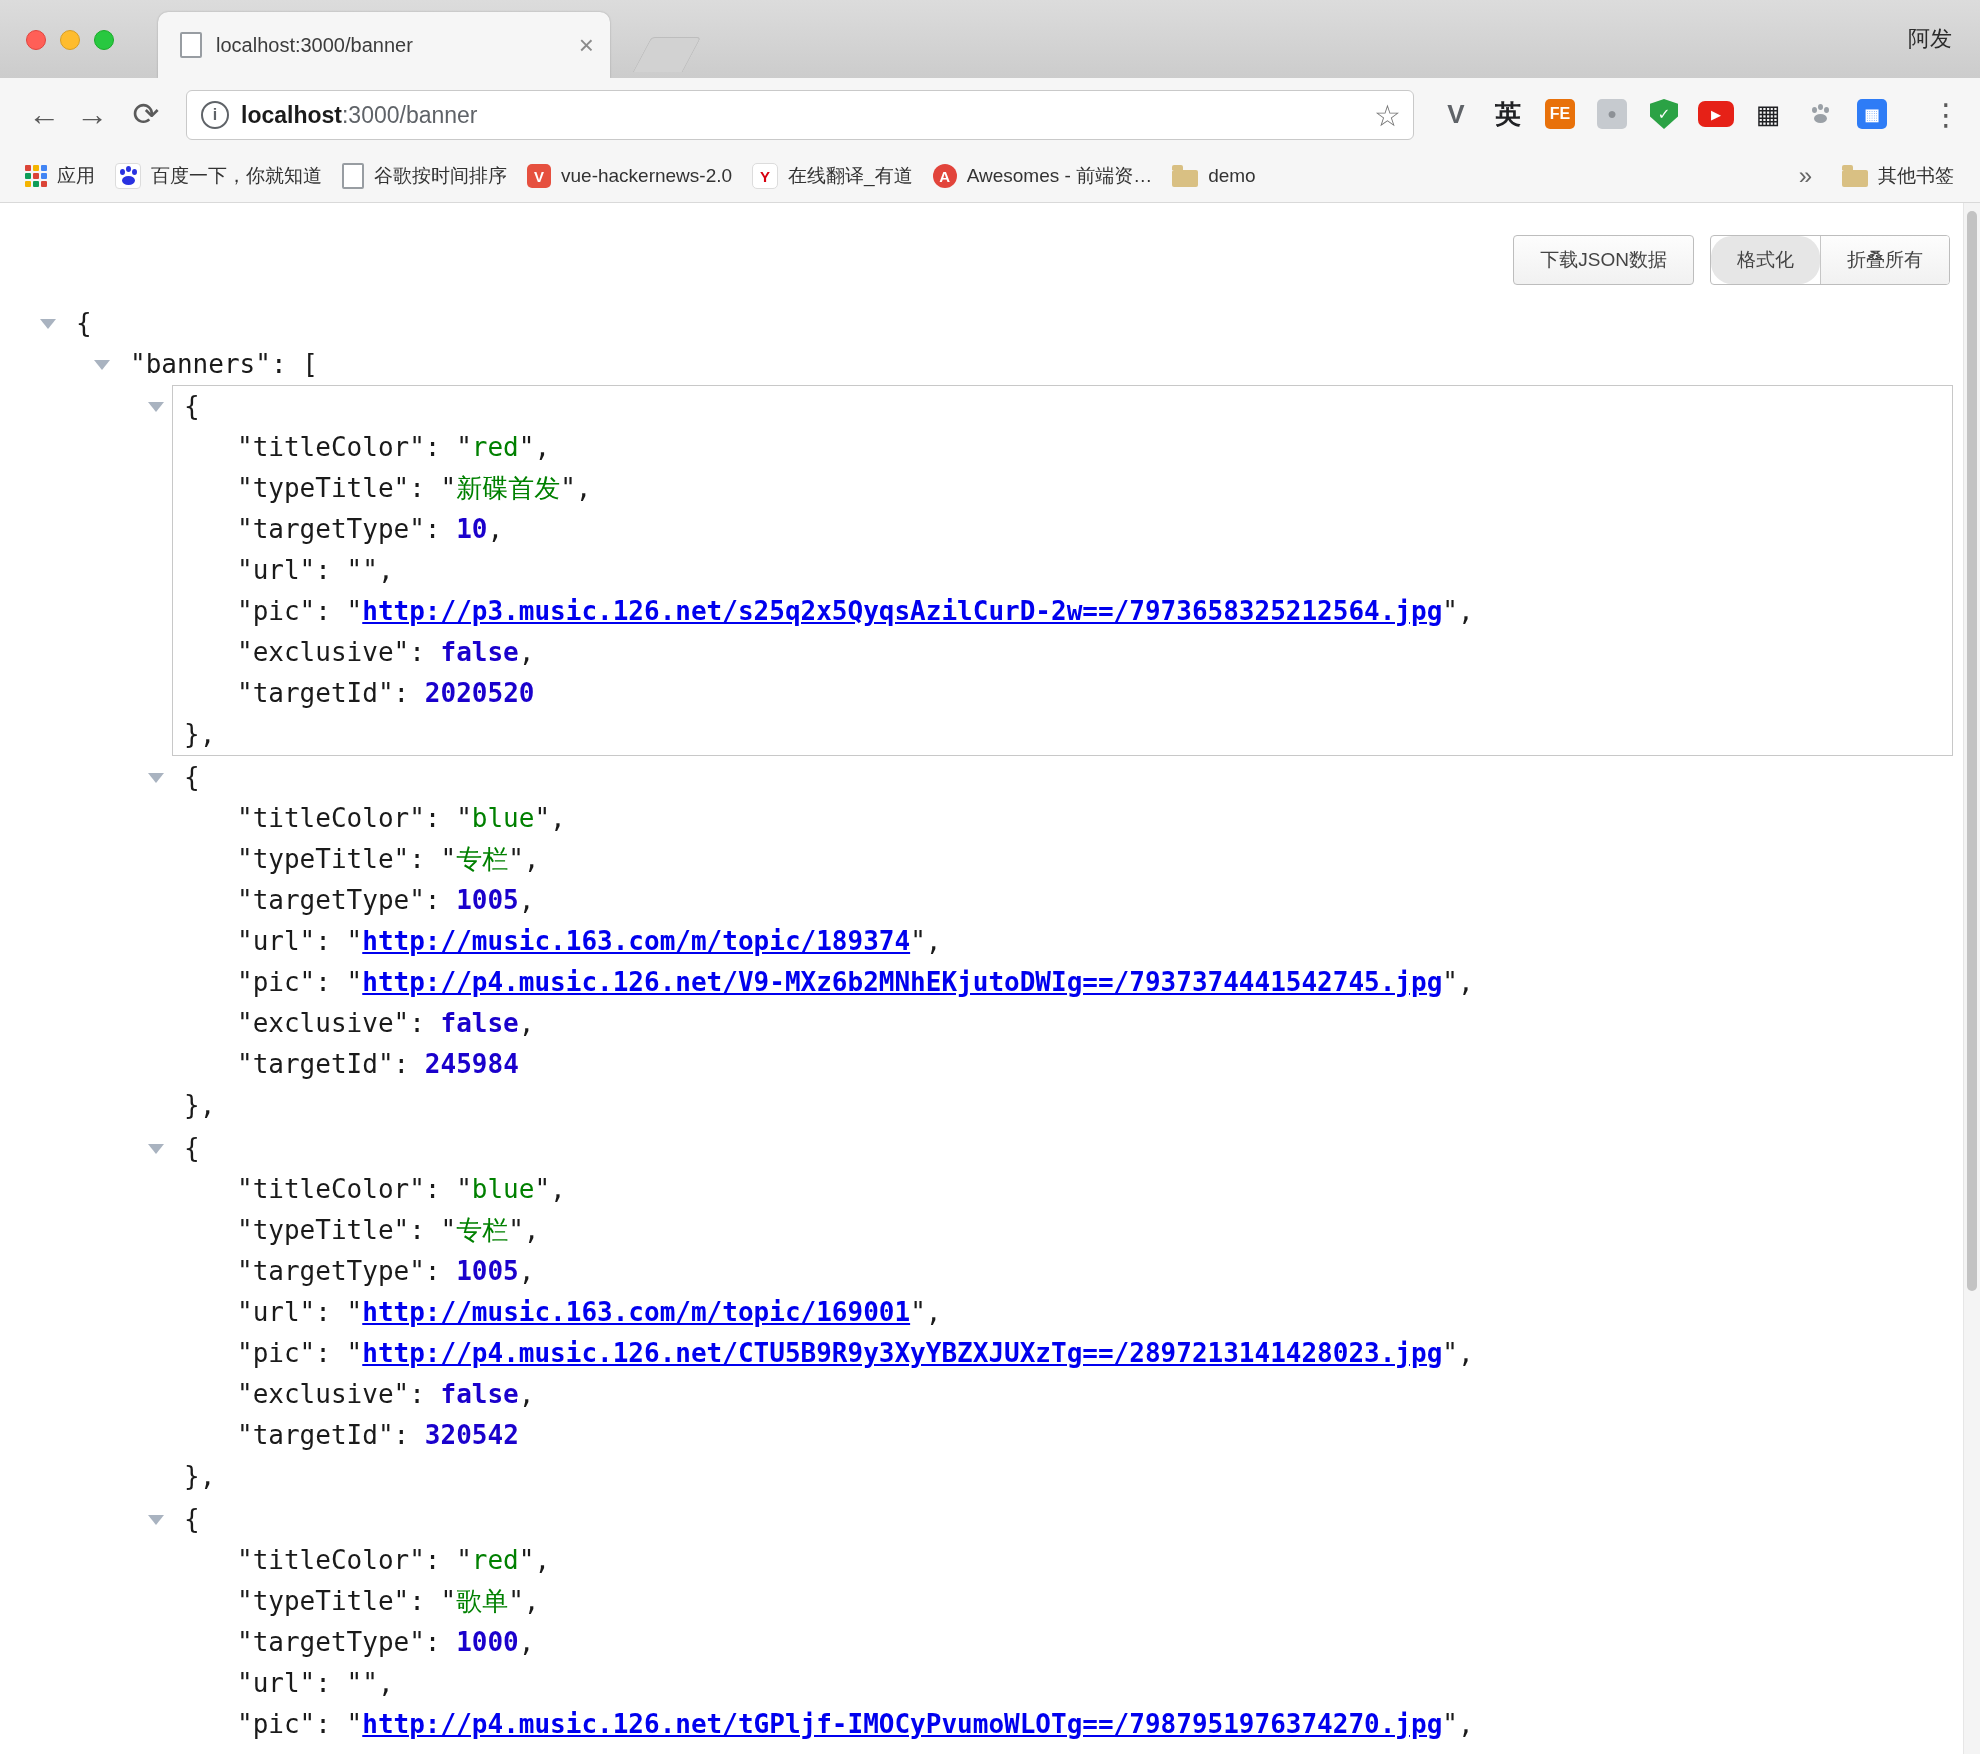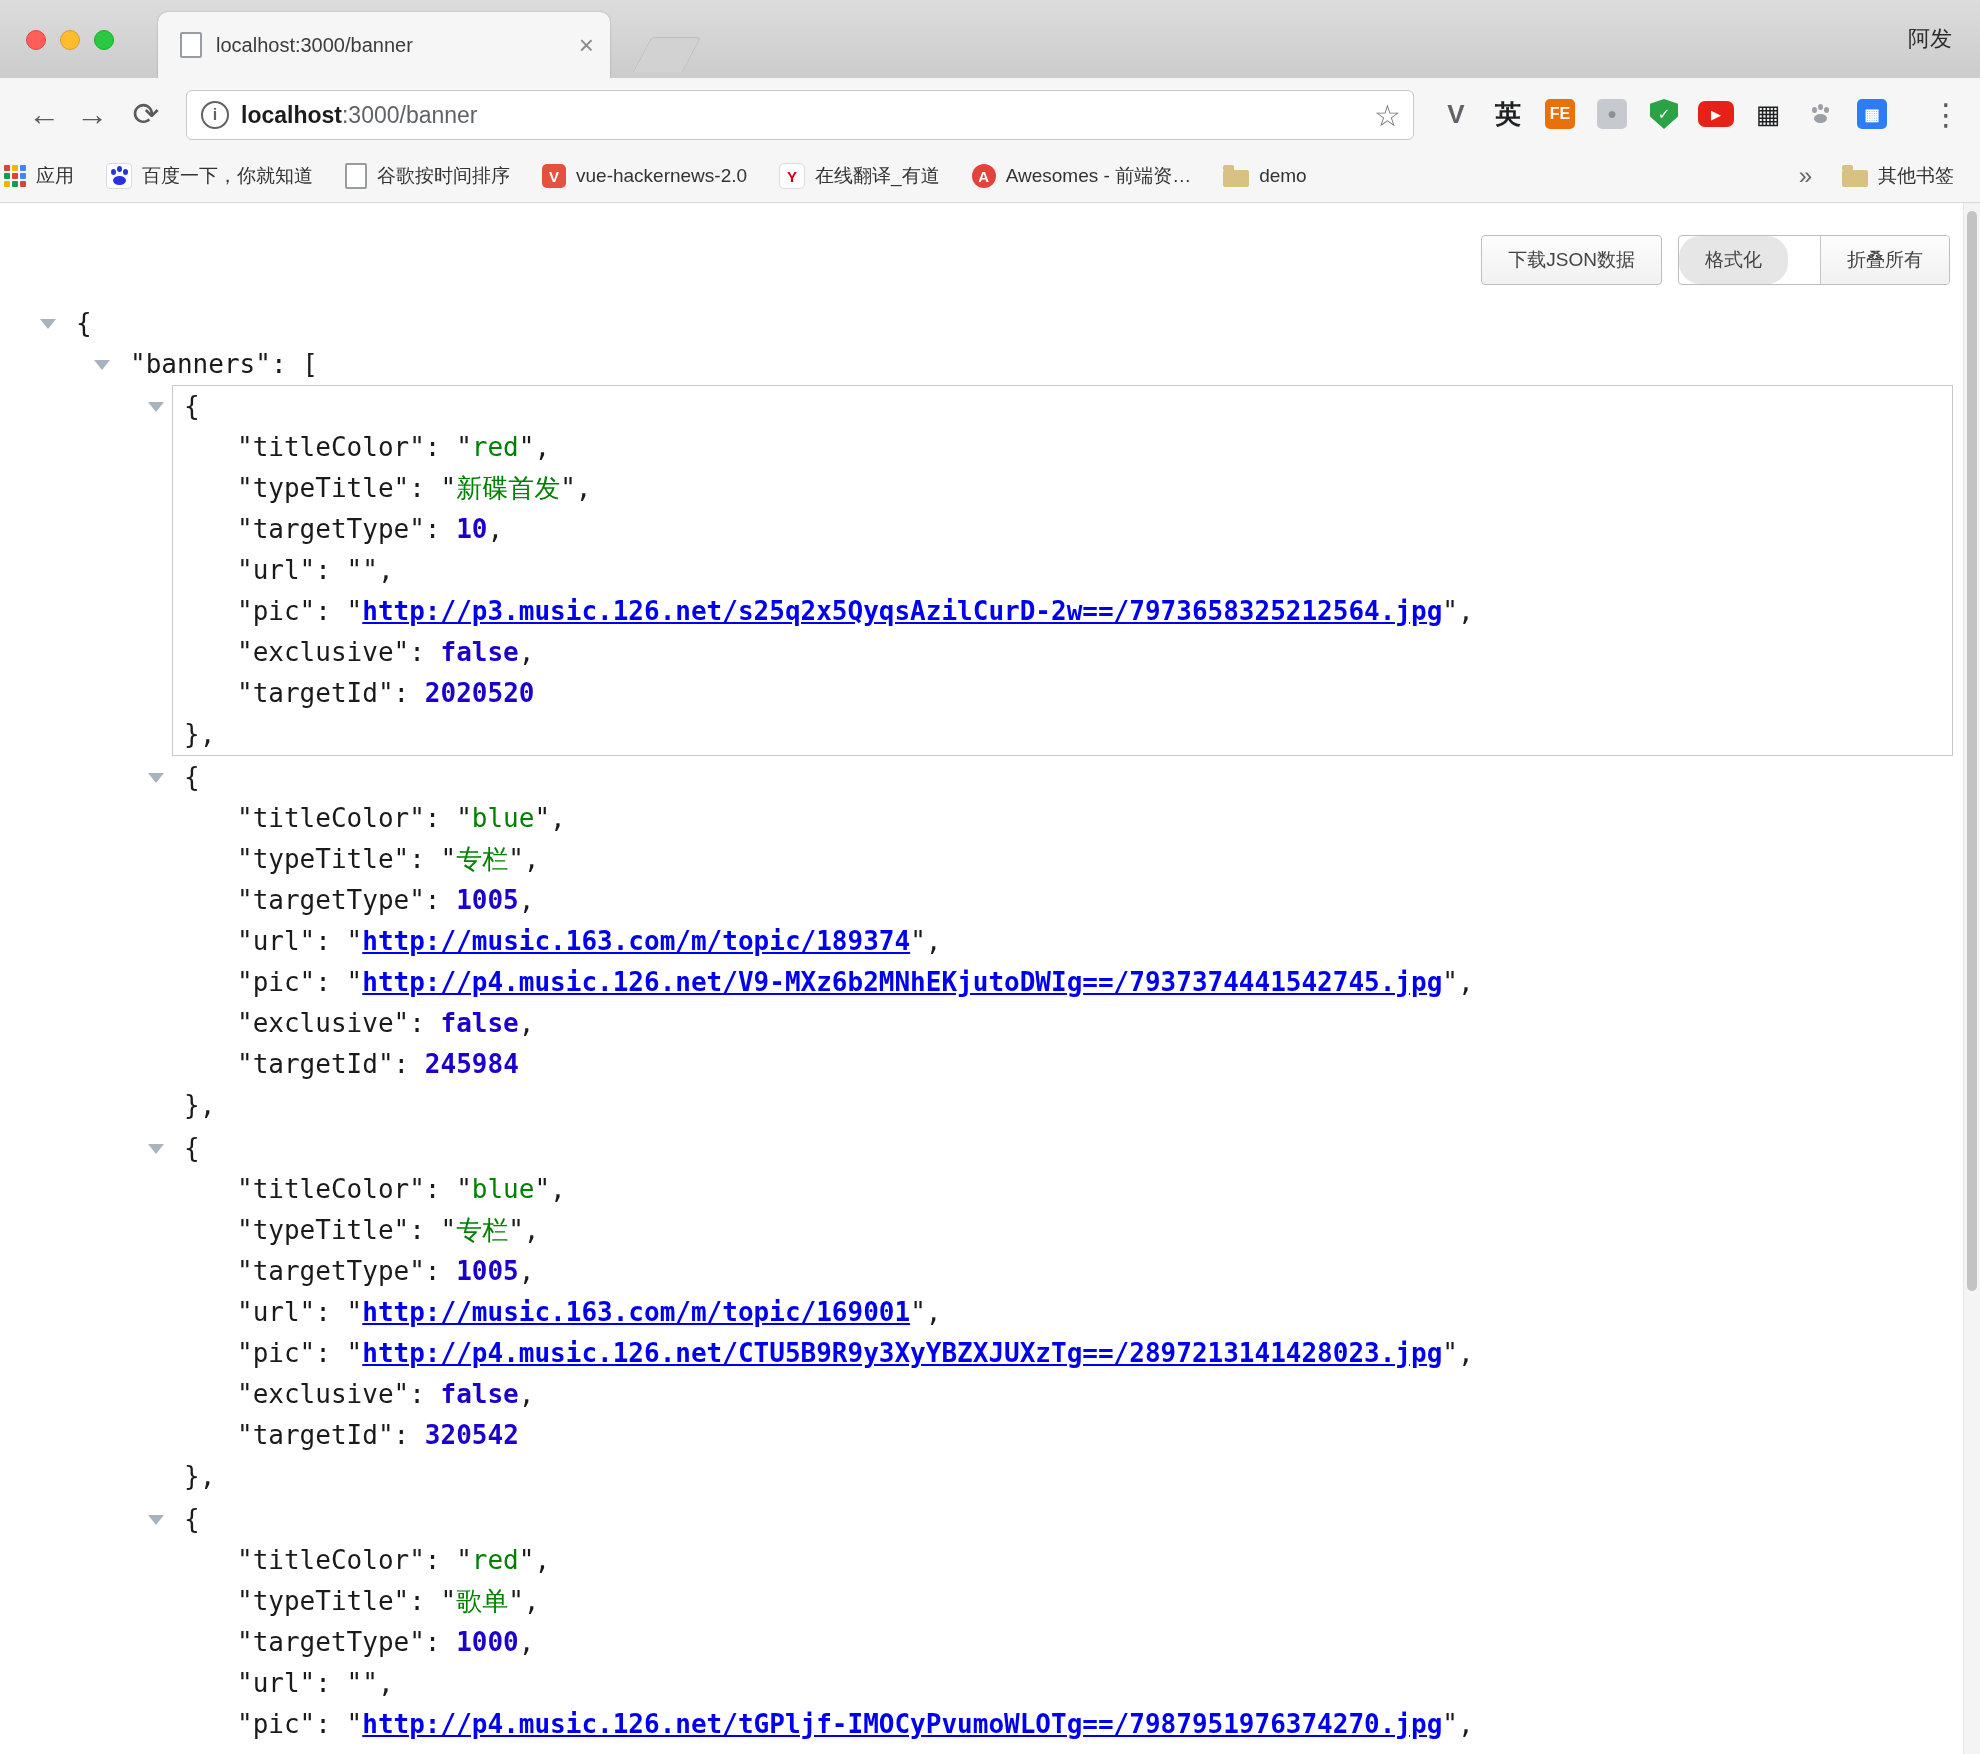--- a/index.html
+++ b/index.html
@@ -33,21 +33,21 @@
   .url-host{color:#1b1b1b;font-weight:bold;}
   .url-rest{color:#5f6368;}
   .star{margin-right:12px;font-size:30px;color:#767676;flex:none;}
   .extrow{position:absolute;left:1430px;top:0;height:72px;display:flex;align-items:center;}
   .ext{width:52px;height:72px;display:flex;align-items:center;justify-content:center;}
   .menu-dots{position:absolute;right:14px;top:0;height:72px;width:40px;display:flex;align-items:center;
     justify-content:center;font-size:30px;color:#5a5a5a;}
   
   .bookmarks{position:absolute;top:150px;left:0;right:0;height:52px;background:#f6f6f6;
     border-bottom:1px solid #d9d9d9;display:flex;align-items:center;}
-  .bm-list{display:flex;align-items:center;padding-left:4px;gap:32px;flex:1;min-width:0;}
+  .bm-list{display:flex;align-items:center;padding-left:25px;gap:20px;flex:1;min-width:0;}
   .bm{display:flex;align-items:center;gap:10px;white-space:nowrap;}
   .bm-label{font-size:19px;color:#333;}
   .bm-right{display:flex;align-items:center;gap:30px;padding-right:26px;}
   .overflow-chev{font-size:24px;color:#666;}
   
   .doc{width:18px;height:22px;background:#fff;border:2px solid #989da2;border-radius:2px;flex:none;}
   .grid9{display:grid;grid-template-columns:repeat(3,6px);grid-auto-rows:6px;gap:2px;flex:none;}
   .grid9 i{display:block;border-radius:1px;}
   .badge{display:flex;align-items:center;justify-content:center;border-radius:5px;
     font-weight:bold;font-family:"Liberation Sans",sans-serif;flex:none;}
@@ -68,21 +68,21 @@
   .tube{width:36px;height:26px;border-radius:7px;display:flex;align-items:center;justify-content:center;
     color:#fff;font-size:13px;flex:none;}
   .glyph-ico{font-size:26px;font-weight:bold;}
   
   .content{position:absolute;top:203px;left:0;right:0;bottom:0;background:#fff;overflow:hidden;}
   .actions{position:absolute;top:32px;right:30px;display:flex;gap:16px;}
   .btn, .seg{font-size:19px;color:#444;padding:0 26px;height:48px;display:flex;align-items:center;
     background:linear-gradient(#fdfdfd,#f1f1f1);}
   .btn{border:1px solid #bdbdbd;border-radius:4px;}
   .btn-group{display:flex;border:1px solid #bdbdbd;border-radius:4px;overflow:hidden;}
-  .seg + .seg{border-left:1px solid #c6c6c6;margin-left:32px;}
+  .seg + .seg{border-left:1px solid #c6c6c6;}
   .seg.active{background:#e6e6e6;border-radius:21px;}
   
   #json-root{position:absolute;top:100px;left:0;right:27px;
     font-family:"DejaVu Sans Mono",monospace;font-size:26px;color:var(--c-punct);}
   .jline{position:relative;line-height:41px;white-space:pre;}
   .tri{position:absolute;top:16px;width:0;height:0;border-left:8px solid transparent;
     border-right:8px solid transparent;border-top:10px solid #a9b3c0;}
   .banner-obj{margin-left:172px;border:1px solid transparent;}
   .banner-obj.hover-box{border-color:#c8c8c8;}
   .tk-key{color:var(--c-key);}

